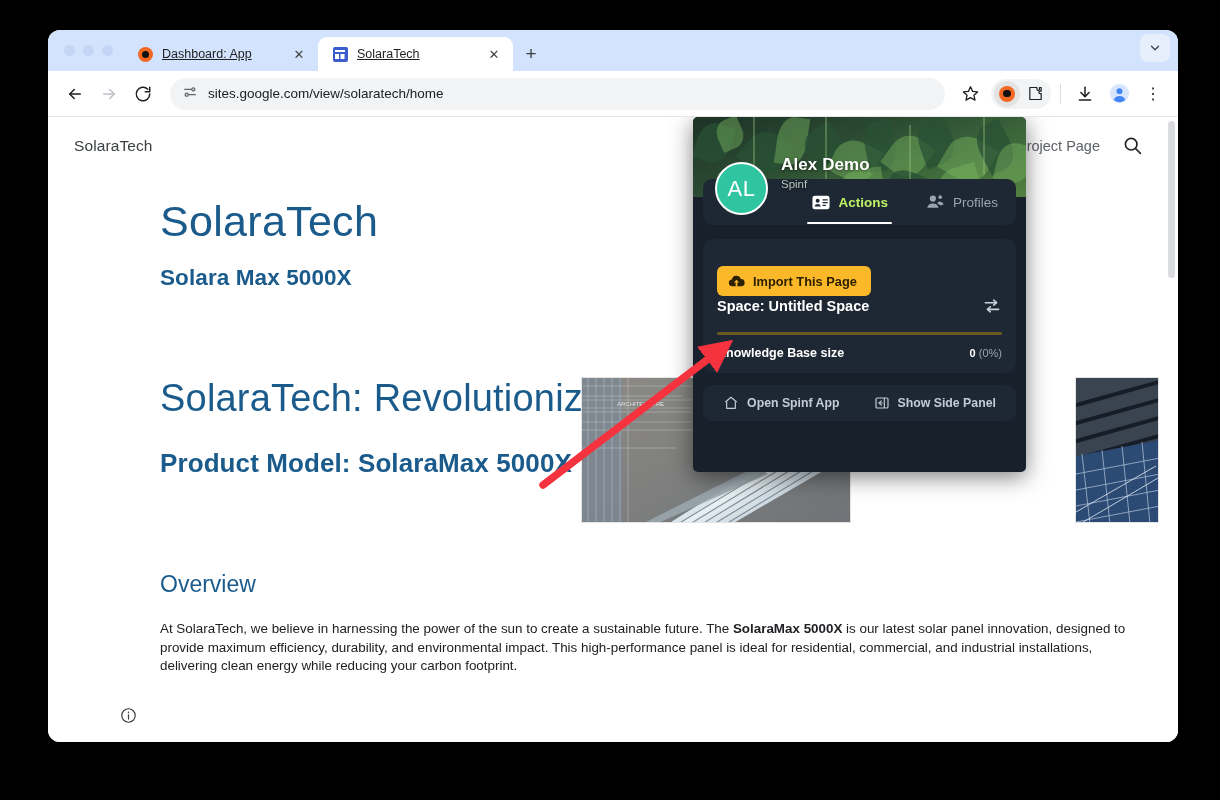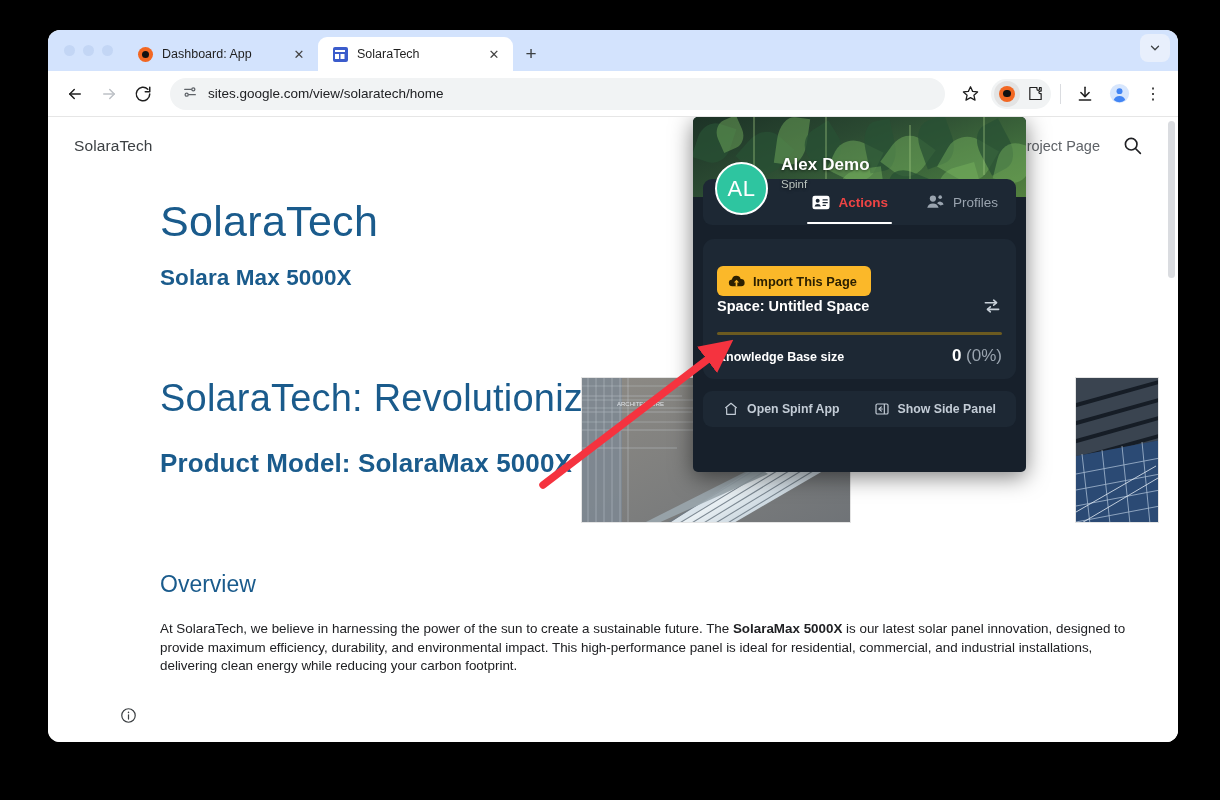--- a/index.html
+++ b/index.html
@@ -39,21 +39,21 @@
     height: 34px;
     width: 195px;
     padding: 0 10px 0 14px;
     border-radius: 9px 9px 0 0;
     font-size: 12.5px;
     color: #1f1f1f;
     gap: 9px;
   }
   .tab.inactive { background: transparent; }
   .tab.active { background: #fff; }
-  .tab-title { flex: 1; white-space: nowrap; overflow: hidden; text-overflow: ellipsis; font-size: 12.5px; }
+  .tab-title { flex: 1; white-space: nowrap; overflow: hidden; text-overflow: ellipsis; font-size: 12.5px; text-decoration: underline; }
   .tab-close {
     width: 18px; height: 18px; border-radius: 50%;
     display: flex; align-items: center; justify-content: center;
     font-size: 13px; color: #444; line-height: 1;
   }
   .favicon { width: 16px; height: 16px; flex: 0 0 16px; display:flex; align-items:center; justify-content:center;}
   .fav-dashboard {
     width: 15px; height: 15px; border-radius: 50%;
     background: #f26722;
     display: flex; align-items: center; justify-content: center;
@@ -209,21 +209,21 @@
     height: 46px;
     background: #1d2834;
     border-radius: 9px;
     display: flex; align-items: center; justify-content: flex-end;
     gap: 30px;
     padding-right: 14px;
     z-index: 2;
   }
   .panel-tab { display: flex; align-items: center; gap: 8px; height: 46px; position: relative; padding: 0 4px; }
   .panel-tab .ptab-label { font-size: 13.5px; font-weight: 700; }
-  .panel-tab.active .ptab-label { color: #ef4444; }
+  .panel-tab.active .ptab-label { color: #bef264; }
   .panel-tab.inactive .ptab-label { color: #9aa4af; font-weight: 400; }
   .panel-tab.active::after {
     content: ""; position: absolute; left: 0; right: 0; bottom: 1px; height: 2.5px;
     background: #fff; border-radius: 2px;
   }
   .ptab-icon { width: 19px; height: 17px; display: flex; align-items: center; justify-content: center; }
 
   #space-card {
     margin: 14px 10px 0 10px;
     background: #1d2834;
@@ -244,21 +244,21 @@
     font-size: 12.8px; font-weight: 700;
   }
   #import-icon { width: 16px; height: 15px; }
   #kb-bar {
     margin-top: 16px;
     height: 2.5px; width: 100%; border-radius: 2px;
     background: #6b5a20;
   }
   #kb-row { display: flex; align-items: baseline; margin-top: 11px; }
   #kb-label { font-size: 12.5px; font-weight: 700; color: #fff; }
-  #kb-values { margin-left: auto; font-size: 17px; }
+  #kb-values { margin-left: auto; font-size: 11px; }
   #kb-count { font-weight: 700; color: #fff; }
   #kb-pct { color: #9aa4af; }
 
   #panel-footer {
     margin: 12px 10px 0 10px;
     height: 36px;
     background: #1d2834;
     border-radius: 9px;
     display: flex; align-items: center; justify-content: center;
     gap: 34px;

